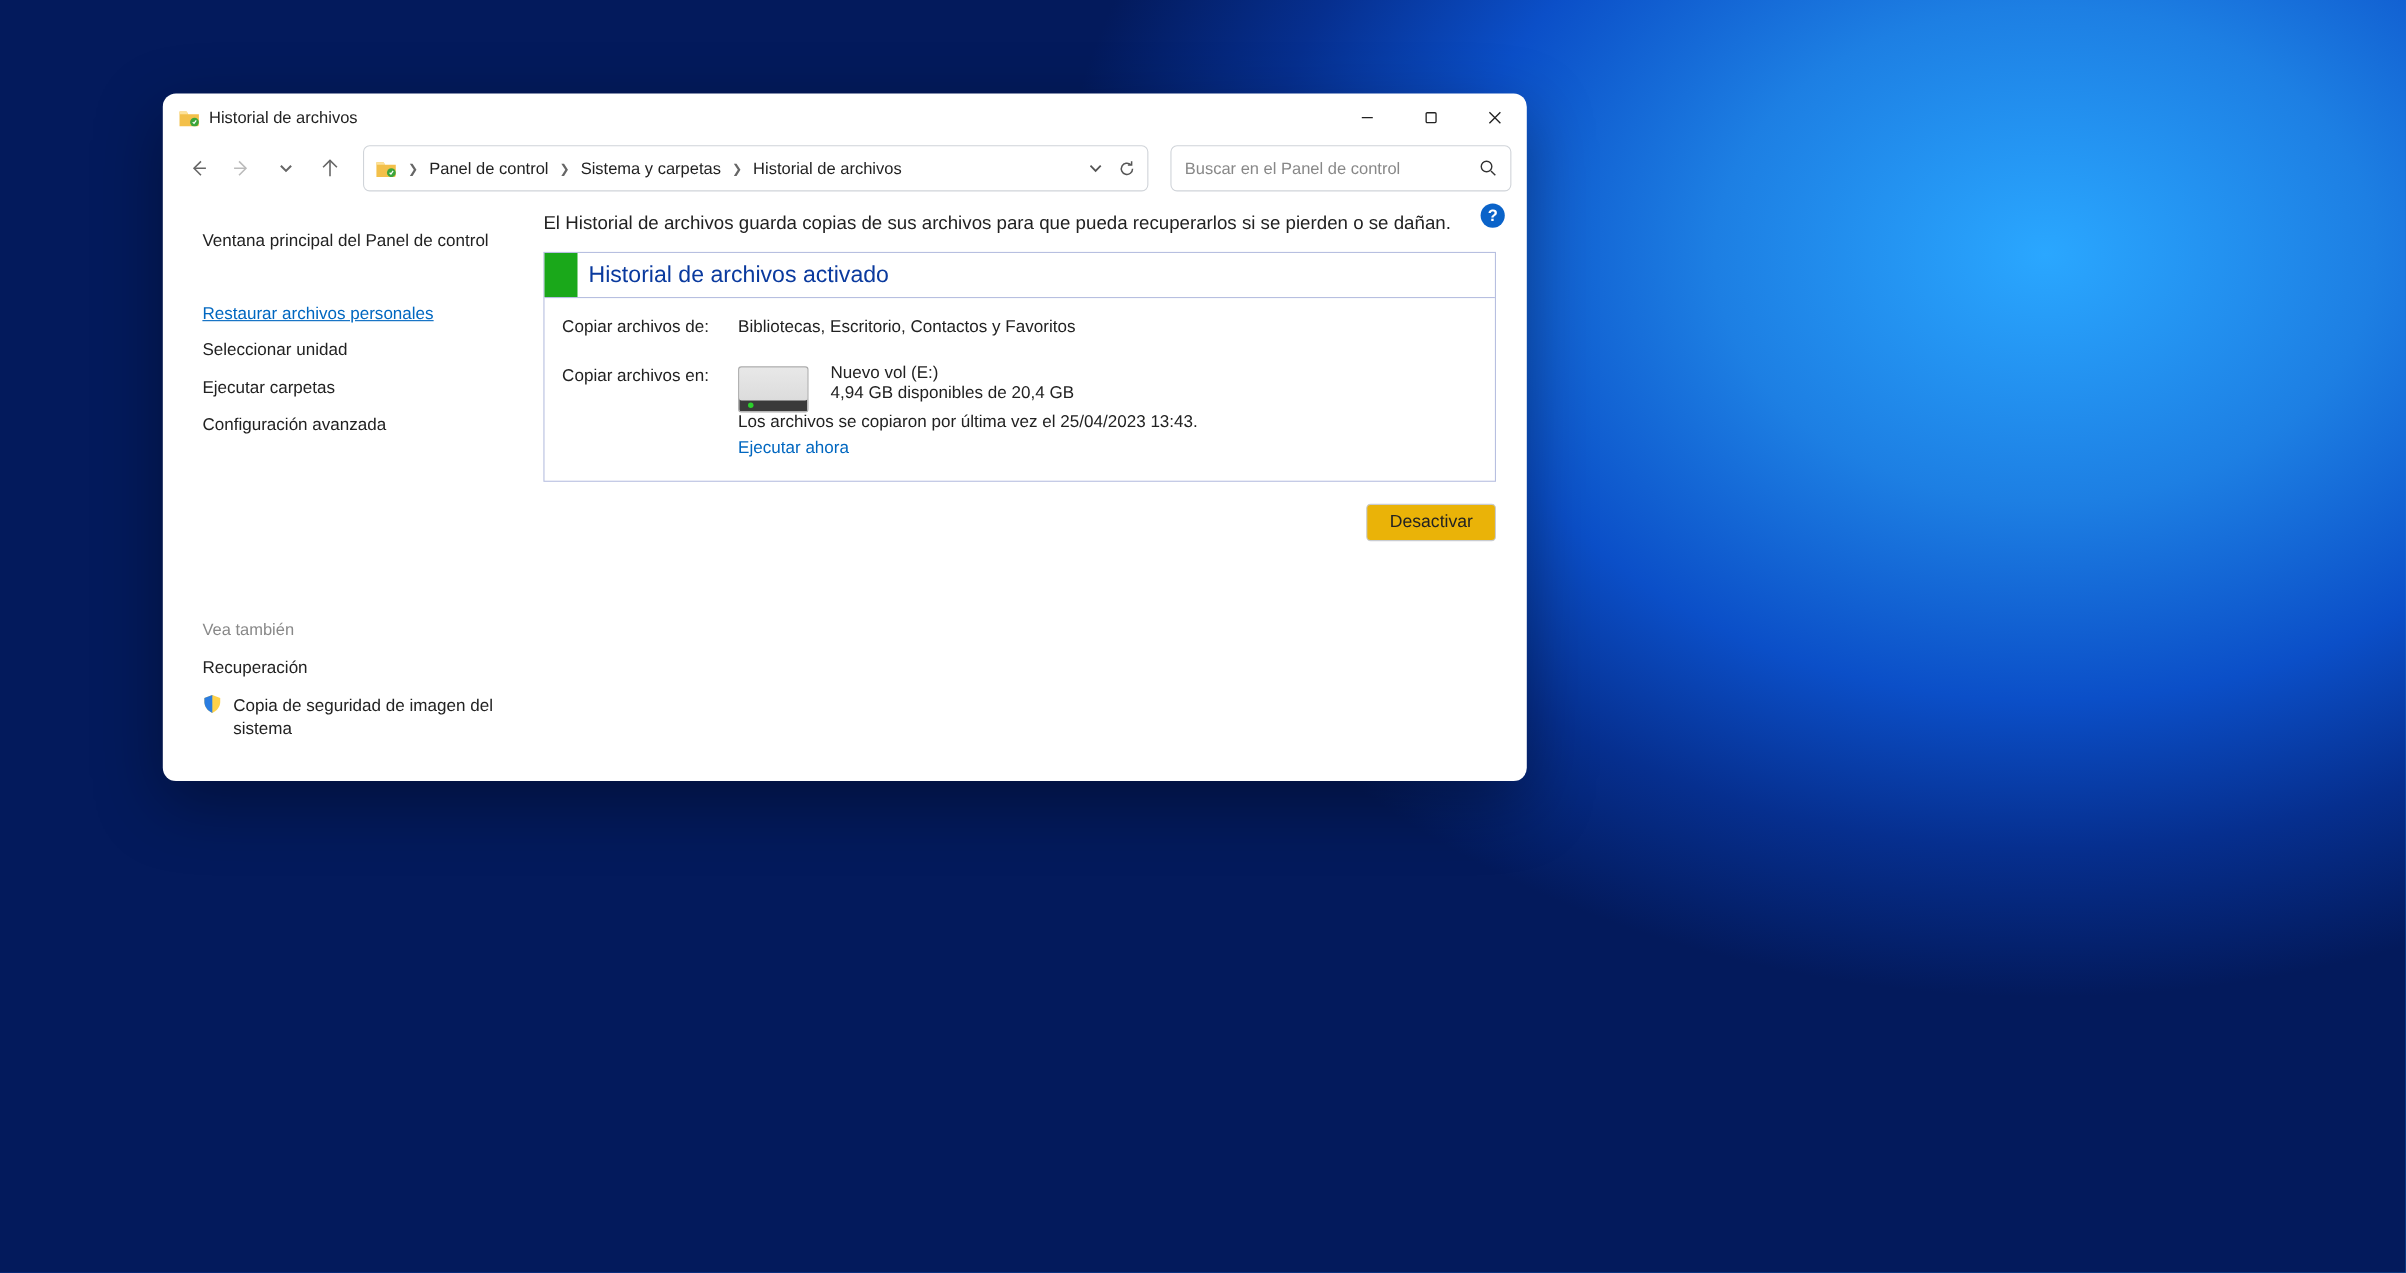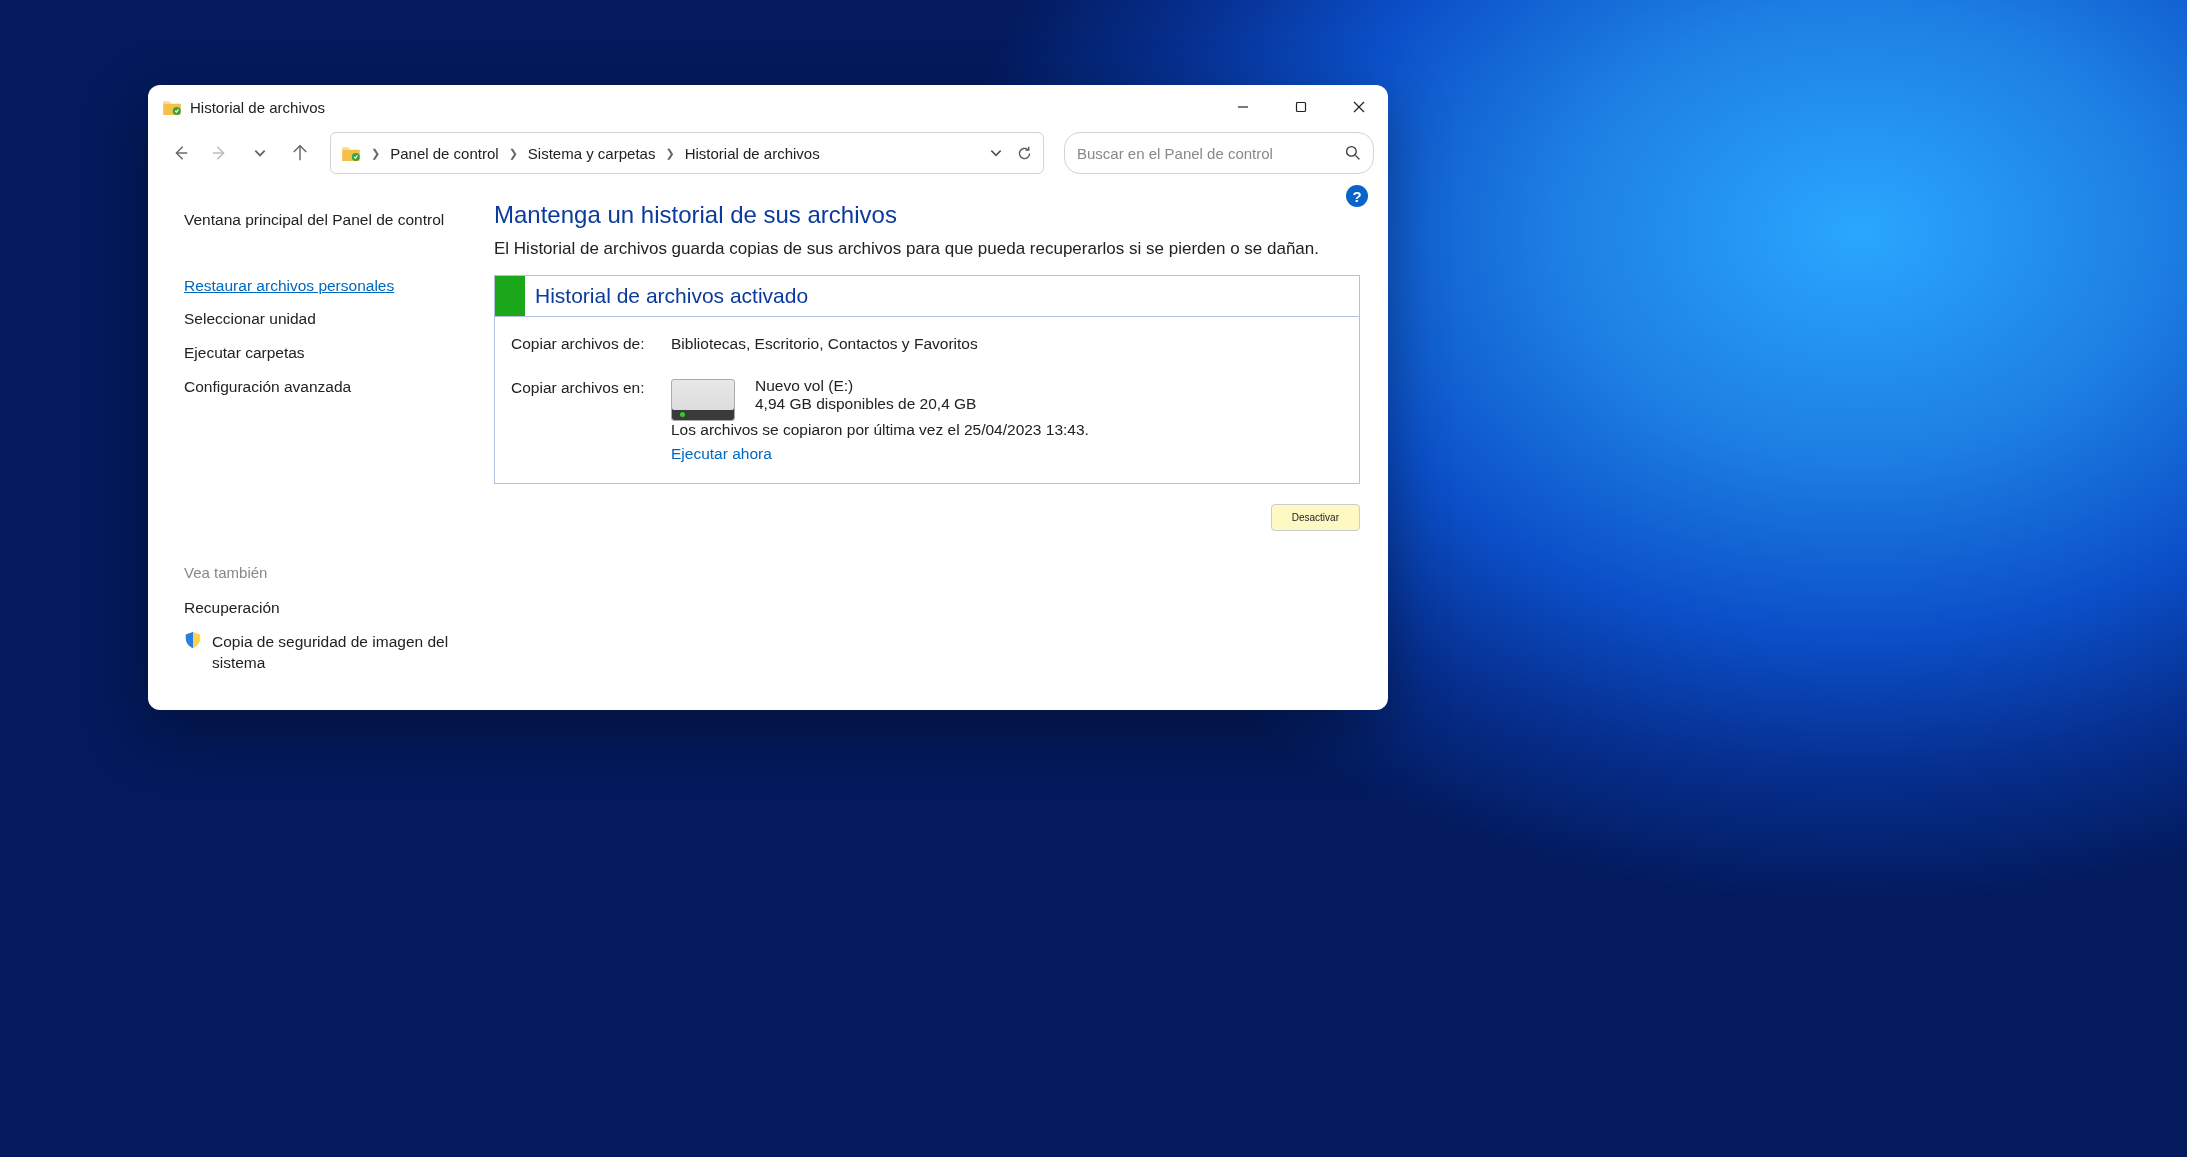--- a/index.html
+++ b/index.html
@@ -19,21 +19,21 @@
 
 .navrow{display:flex;align-items:center;gap:20px;padding:0 14px 0 22px;height:48px}
 .navbtn{width:20px;height:20px;display:flex;align-items:center;justify-content:center;color:#666}
 .navbtn.disabled{color:#bbb}
 .addrbox{flex:1;height:40px;border:1px solid #d0d4d9;border-radius:6px;display:flex;align-items:center;padding:0 10px;gap:10px;font-size:15px;color:#222}
 .addrbox .folder-icon{width:20px;height:16px}
 .crumb{display:inline-flex;align-items:center;gap:10px}
 .chev{color:#666;font-size:11px}
 .addrbox .spacer{flex:1}
 .addr-ico{width:18px;height:18px;color:#555;display:flex;align-items:center;justify-content:center}
-.searchbox{width:284px;height:40px;border:1px solid #d0d4d9;border-radius:16px;display:flex;align-items:center;padding:0 12px;color:#888;font-size:15px;position:relative}
+.searchbox{width:284px;height:40px;border:1px solid #d0d4d9;border-radius:6px;display:flex;align-items:center;padding:0 12px;color:#888;font-size:15px;position:relative}
 .searchbox .ph{flex:1}
 .searchbox .mag{width:16px;height:16px;color:#333}
 
 .body{display:flex;height:calc(100% - 92px)}
 .sidebar{width:300px;padding:16px 10px 10px 36px;font-size:15.5px;color:#222;position:relative}
 .sidelink{margin-bottom:12px;line-height:1.4}
 .sidelink.main{margin-bottom:28px}
 .sidelink a{color:#0067c0;text-decoration:underline}
 .seealso{position:absolute;bottom:24px;left:36px;right:10px}
 .seealso .hdr{color:#888;margin-bottom:16px;font-size:15px}
@@ -53,21 +53,21 @@
 .kv2{display:flex;align-items:flex-start}
 .kv2 .k{width:160px}
 .drive{display:flex;align-items:flex-start;gap:20px}
 .drive-icon{width:62px;height:40px;background:linear-gradient(#e8e8e8,#d8d8d8);border:1px solid #aaa;border-radius:3px;position:relative;box-shadow:inset 0 -10px 0 #3a3a3a}
 .drive-icon::after{content:"";position:absolute;left:8px;bottom:3px;width:5px;height:5px;background:#2bd02b;border-radius:50%}
 .drive-text .l1{margin-top:-2px}
 .lastcopy{margin-left:160px;margin-bottom:6px}
 .runnow{margin-left:160px}
 .runnow a{color:#0067c0;text-decoration:none}
 .actions{display:flex;justify-content:flex-end;margin-top:20px}
-.btn{border:1px solid #c9ccd1;background:#fef9c3;border-radius:4px;padding:7px 20px;font-size:10px;color:#222}
+.btn{border:1px solid #c9ccd1;background:#eab308;border-radius:4px;padding:7px 20px;font-size:16px;color:#222}
 </style>
 </head>
 <body>
 
 <div class="bg"></div>
 
 <div class="window">
 
   <div class="titlebar">
     <svg class="folder-icon" viewBox="0 0 24 20">
@@ -180,21 +180,20 @@
               <path d="M10 1l8 3v4c0 5-3.5 9-8 11C5.5 17 2 13 2 8V4z" fill="#ffd24a"></path>
               <path d="M10 1v18C5.5 17 2 13 2 8V4z" fill="#2a7de1"></path>
             </svg>
           <span>Copia de seguridad de imagen del sistema</span>
         </div>
       </div>
     </div>
 
     <div class="main">
       <div class="help">?</div>
-      <h1 class="pageh">Mantenga un historial de sus archivos</h1>
       <div class="sub">El Historial de archivos guarda copias de sus archivos para que pueda recuperarlos si se pierden o se dañan.</div>
 
       <div class="panel">
         <div class="panel-hdr">
           <div class="greensq"></div>
           <div class="t">Historial de archivos activado</div>
         </div>
         <div class="panel-body">
           <div class="kv">
             <div class="k">Copiar archivos de:</div>

